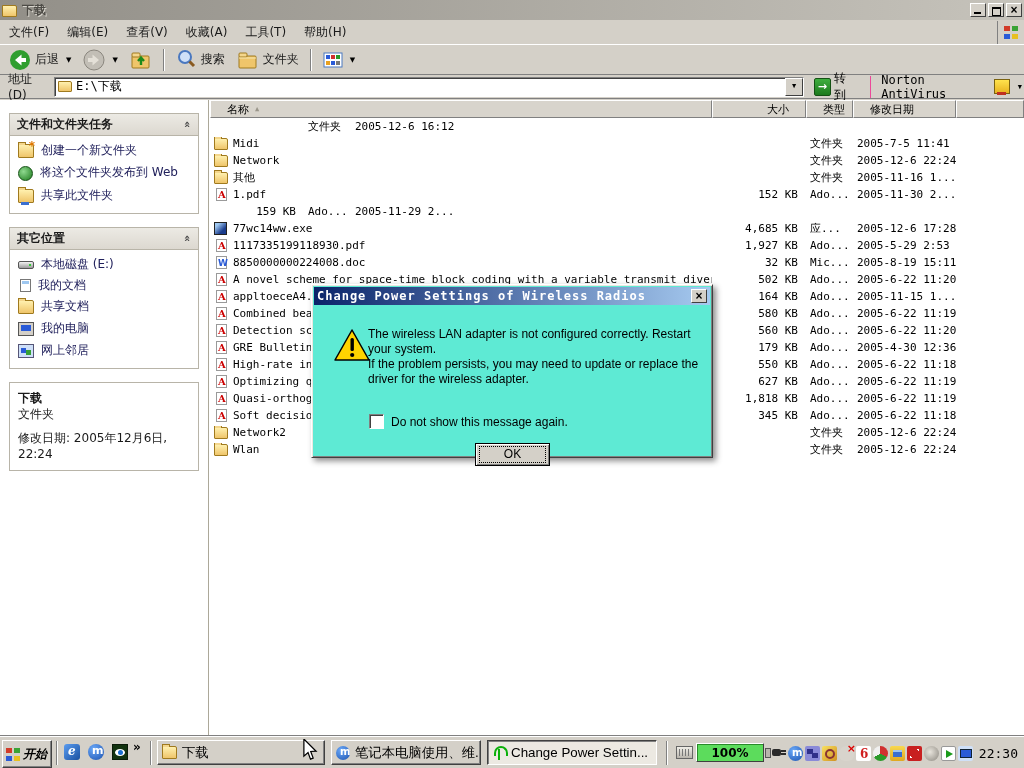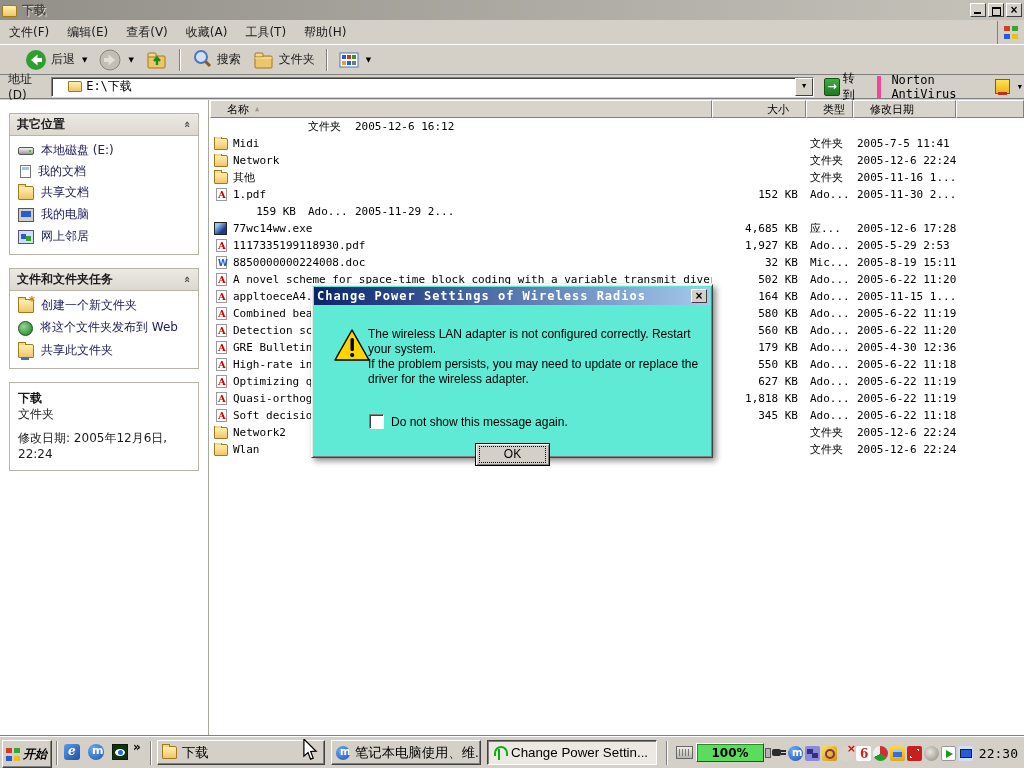--- a/index.html
+++ b/index.html
@@ -20,38 +20,38 @@
   .wbtn.restore::after{content:"";position:absolute;left:3px;top:3px;width:7px;height:6px;border:1px solid #000;border-top-width:2px;}
   .wbtn.close::after{content:"×";font-weight:bold;font-size:12px;line-height:11px;}
 
   .menubar{position:absolute;left:0;top:20px;width:1024px;height:24px;background:#d4d0c8;
     border-bottom:1px solid #fff;display:flex;align-items:center;font-size:12px;color:#1a1a1a;}
   .menu-item{padding:3px 9px;}
   .menulogo{margin-left:auto;width:26px;height:23px;border-left:1px solid #808080;
     display:flex;align-items:center;justify-content:center;background:#d4d0c8;}
 
   .toolbar{position:absolute;left:0;top:45px;width:1024px;height:30px;background:#d4d0c8;
-    border-bottom:1px solid #808080;display:flex;align-items:center;font-size:12px;gap:2px;padding-left:20px;box-sizing:border-box;}
+    border-bottom:1px solid #808080;display:flex;align-items:center;font-size:12px;gap:2px;padding-left:4px;box-sizing:border-box;}
   .tb-btn{display:flex;align-items:center;gap:4px;padding:2px 5px;color:#1a1a1a;}
   .tb-sep{width:1px;height:22px;background:#808080;border-right:1px solid #fff;margin:0 4px;}
   .disabled{color:#8a867e;}
 
   .addressbar{position:absolute;left:0;top:75px;width:1024px;height:24px;background:#d4d0c8;
     border-bottom:1px solid #808080;display:flex;align-items:center;font-size:12px;padding:0 2px;box-sizing:border-box;}
   .addr-label{padding:0 6px;color:#1a1a1a;}
   .addr-input{flex:none;width:745px;height:18px;background:#fff;border:1px solid;border-color:#808080 #fff #fff #808080;
-    box-shadow:inset 1px 1px 0 #404040;display:flex;align-items:center;padding-left:16px;
+    box-shadow:inset 1px 1px 0 #404040;display:flex;align-items:center;padding-left:3px;
     font-family:"DejaVu Sans Mono",monospace;font-size:12px;}
   .addr-input .txt{margin-left:4px;}
   .addr-drop{margin-left:auto;width:16px;height:16px;background:#d4d0c8;border:1px solid;border-color:#fff #404040 #404040 #fff;
     text-align:center;font-size:7px;line-height:15px;}
   .go-btn{display:flex;align-items:center;gap:3px;margin-left:6px;padding:1px 4px;}
   .go-ico{width:16px;height:16px;background:linear-gradient(180deg,#3fae3f,#1d7a1d);border:1px solid #145214;border-radius:2px;
     color:#fff;font-weight:bold;text-align:center;line-height:15px;font-size:11px;}
-  .norton{display:flex;align-items:center;gap:5px;margin-left:10px;border-left:4px solid #ec4899;
+  .norton{display:flex;align-items:center;gap:5px;margin-left:10px;border-left:1px solid #ec4899;
     padding-left:10px;height:22px;font-family:"DejaVu Sans Mono",monospace;font-size:12px;}
   .norton-ico{width:15px;height:13px;background:linear-gradient(180deg,#ffe34d,#e8b320);border:1px solid #7a6210;position:relative;}
   .norton-ico::after{content:"";position:absolute;left:2px;bottom:-2px;width:9px;height:3px;background:#c03020;}
 
   
   .content{position:absolute;left:0;top:100px;width:1024px;height:636px;background:#fff;}
   .sidepane{position:absolute;left:0;top:0;width:209px;height:636px;background:#fff;border-right:1px solid #aca899;
     overflow:hidden;padding-top:13px;box-sizing:border-box;}
   .panel{width:188px;margin:0 auto 13px auto;border:1px solid #b8b4a8;background:#fff;}
   .panel-h{height:21px;background:linear-gradient(180deg,#eceae4,#dcd8d0);border-bottom:1px solid #b8b4a8;
@@ -312,63 +312,63 @@
         <span>Norton AntiVirus</span>
         <span class="norton-ico"></span>
         <span class="dd"></span>
       </span>
     </div>
 
     <div class="content">
       <div class="sidepane" id="sidepane">
           <div class="panel">
             <div class="panel-h">
-              <span>其它位置</span>
+              <span>文件和文件夹任务</span>
               <span class="chev">«</span>
             </div>
             <div class="panel-b">
               <div class="p-item">
-                <span class="si si-drive"></span>
-                <span>本地磁盘 (E:)</span>
-              </div>
-              <div class="p-item">
-                <span class="si si-mydocs"></span>
-                <span>我的文档</span>
-              </div>
-              <div class="p-item">
-                <span class="si si-shareddocs"></span>
-                <span>共享文档</span>
-              </div>
-              <div class="p-item">
-                <span class="si si-computer"></span>
-                <span>我的电脑</span>
-              </div>
-              <div class="p-item">
-                <span class="si si-network"></span>
-                <span>网上邻居</span>
+                <span class="si si-folder-new"></span>
+                <span>创建一个新文件夹</span>
+              </div>
+              <div class="p-item">
+                <span class="si si-globe"></span>
+                <span>将这个文件夹发布到 Web</span>
+              </div>
+              <div class="p-item">
+                <span class="si si-folder-share"></span>
+                <span>共享此文件夹</span>
               </div>
             </div>
           </div>
           <div class="panel">
             <div class="panel-h">
-              <span>文件和文件夹任务</span>
+              <span>其它位置</span>
               <span class="chev">«</span>
             </div>
             <div class="panel-b">
               <div class="p-item">
-                <span class="si si-folder-new"></span>
-                <span>创建一个新文件夹</span>
-              </div>
-              <div class="p-item">
-                <span class="si si-globe"></span>
-                <span>将这个文件夹发布到 Web</span>
-              </div>
-              <div class="p-item">
-                <span class="si si-folder-share"></span>
-                <span>共享此文件夹</span>
+                <span class="si si-drive"></span>
+                <span>本地磁盘 (E:)</span>
+              </div>
+              <div class="p-item">
+                <span class="si si-mydocs"></span>
+                <span>我的文档</span>
+              </div>
+              <div class="p-item">
+                <span class="si si-shareddocs"></span>
+                <span>共享文档</span>
+              </div>
+              <div class="p-item">
+                <span class="si si-computer"></span>
+                <span>我的电脑</span>
+              </div>
+              <div class="p-item">
+                <span class="si si-network"></span>
+                <span>网上邻居</span>
               </div>
             </div>
           </div>
           <div class="panel">
             <div class="panel-b details-b">
               <div class="details-name">下载</div>
               <div>文件夹</div>
               <div class="details-date">修改日期: 2005年12月6日,</div>
               <div>22:24</div>
             </div>

